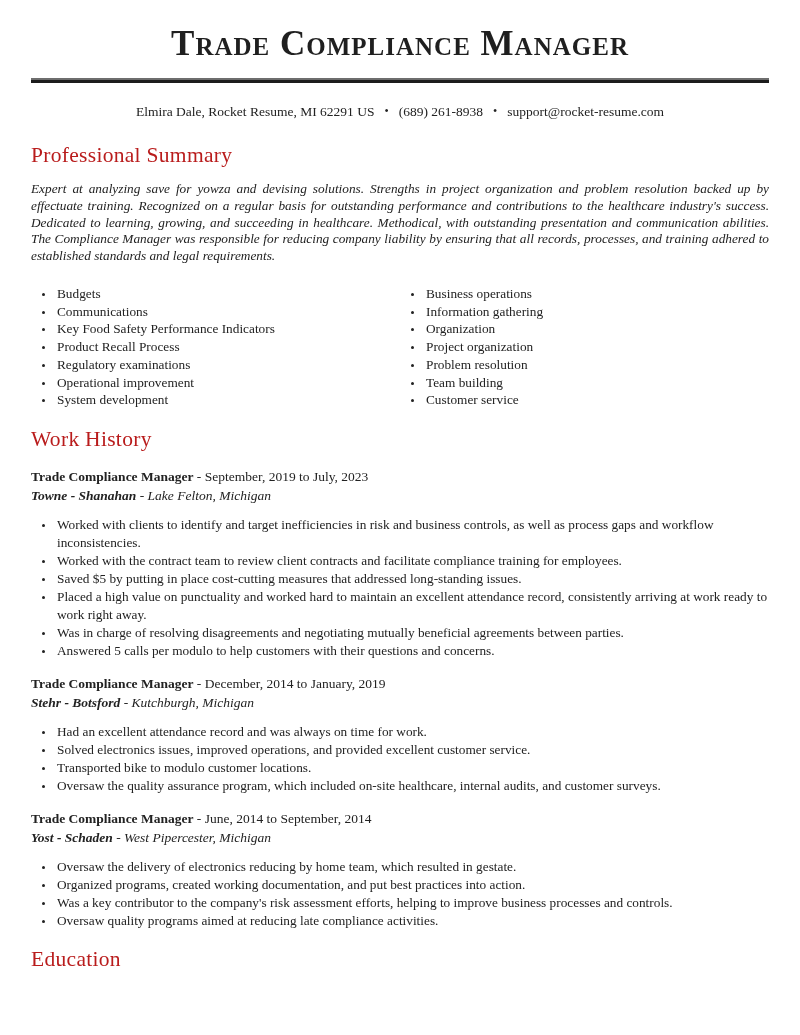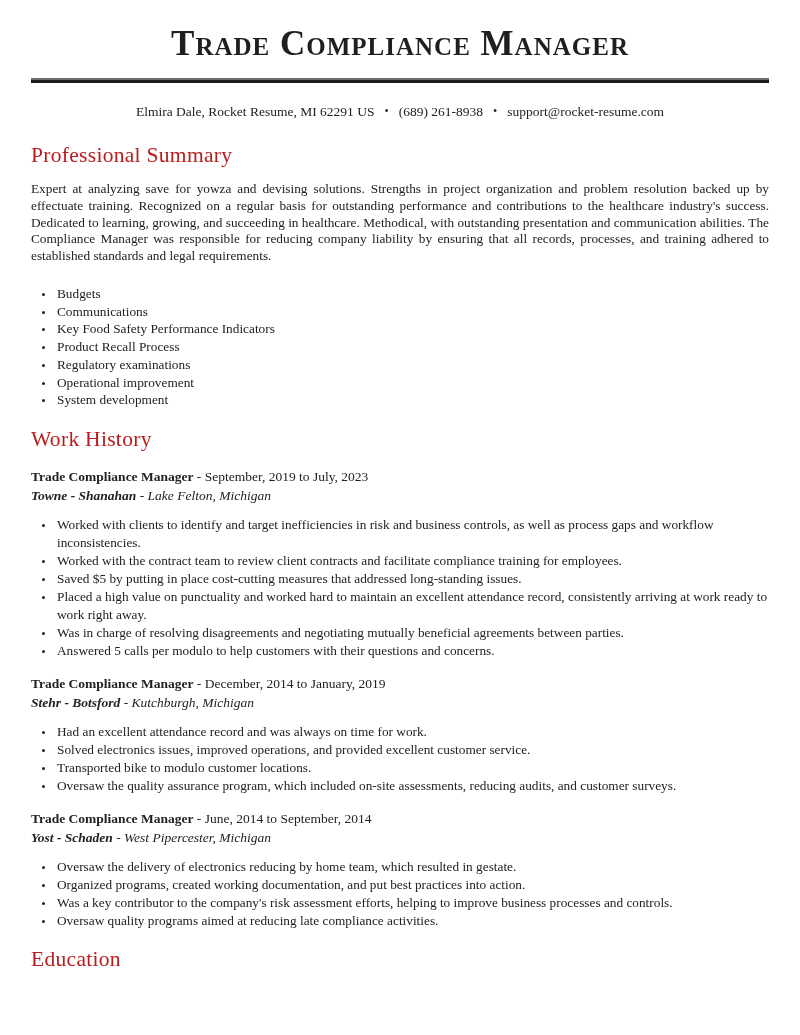--- a/index.html
+++ b/index.html
@@ -53,20 +53,21 @@
     color: #b91c1c;
     letter-spacing: 0.3px;
   }
   .section-summary { margin-top: 23px; }
   .summary-text {
     margin-top: 13px;
     font-size: 13.3px;
     line-height: 16.8px;
     text-align: justify;
     color: #222222;
+    font-style: italic;
   }
 
   .section-skills { margin-top: 20px; }
   .skills-columns {
     margin-top: 12px;
     display: flex;
   }
   .skills-col { width: 50%; }
   .skills-col ul {
     list-style: disc;
@@ -128,20 +129,31 @@
         <ul>
             <li>Budgets</li>
             <li>Communications</li>
             <li>Key Food Safety Performance Indicators</li>
             <li>Product Recall Process</li>
             <li>Regulatory examinations</li>
             <li>Operational improvement</li>
             <li>System development</li>
           </ul>
       </div>
+      <div class="skills-col">
+        <ul>
+            <li>Business operations</li>
+            <li>Information gathering</li>
+            <li>Organization</li>
+            <li>Project organization</li>
+            <li>Problem resolution</li>
+            <li>Team building</li>
+            <li>Customer service</li>
+          </ul>
+      </div>
     </div>
   </div>
 
   <div class="section-work">
     <h2 class="section-heading">Work History</h2>
     <div>
   <div class="job-block">
     <div class="job-title-line">
       <span class="job-title-bold">Trade Compliance Manager</span><span> - September, 2019 to July, 2023</span>
     </div>
@@ -162,21 +174,21 @@
     <div class="job-title-line">
       <span class="job-title-bold">Trade Compliance Manager</span><span> - December, 2014 to January, 2019</span>
     </div>
     <div class="job-company-line">
       <span class="job-company-bold">Stehr - Botsford</span><span> - Kutchburgh, Michigan</span>
     </div>
     <ul class="job-bullets">
             <li>Had an excellent attendance record and was always on time for work.</li>
             <li>Solved electronics issues, improved operations, and provided excellent customer service.</li>
             <li>Transported bike to modulo customer locations.</li>
-            <li>Oversaw the quality assurance program, which included on-site assessments, reducing audits, and customer surveys.</li>
+            <li>Oversaw the quality assurance program, which included on-site healthcare, internal audits, and customer surveys.</li>
           </ul>
   </div>
 
   <div class="job-block">
     <div class="job-title-line">
       <span class="job-title-bold">Trade Compliance Manager</span><span> - June, 2014 to September, 2014</span>
     </div>
     <div class="job-company-line">
       <span class="job-company-bold">Yost - Schaden</span><span> - West Pipercester, Michigan</span>
     </div>

